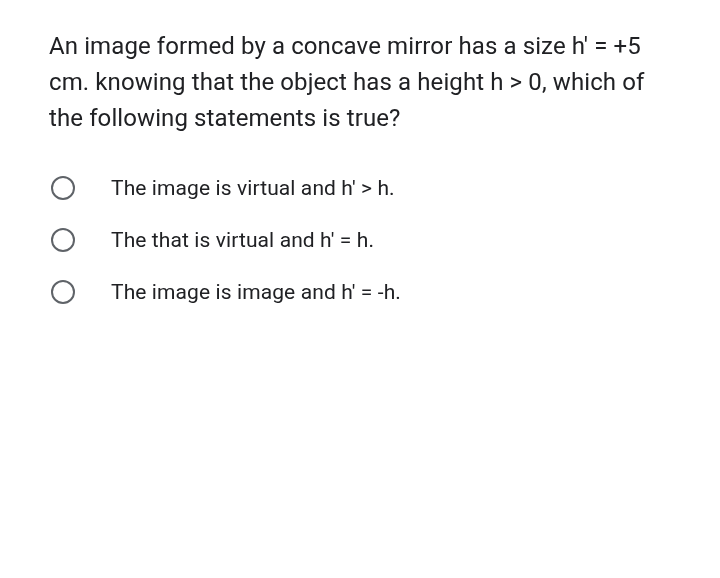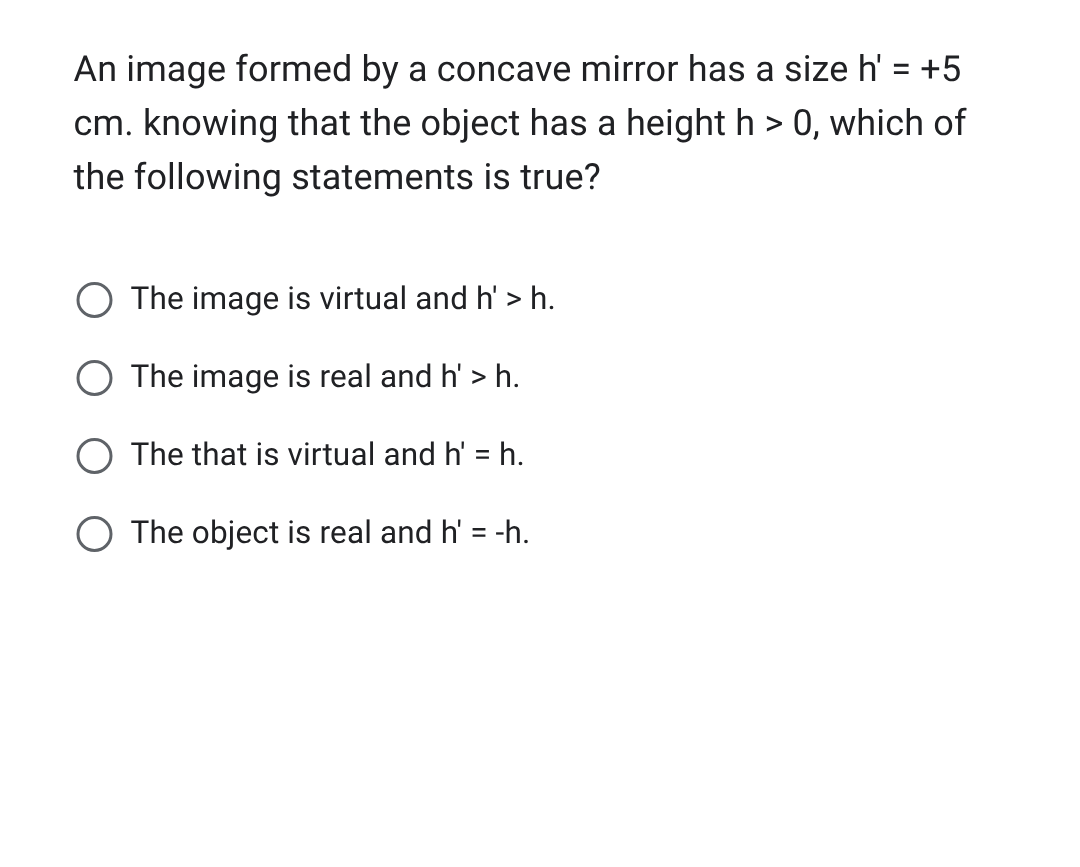--- a/index.html
+++ b/index.html
@@ -8,33 +8,33 @@
     background: #fff;
     width: 720px;
     height: 578px;
     padding: 28px 40px 0 49px;
     color: #202124;
   }
   .question {
     font-size: 24px;
     line-height: 1.5;
     color: #202124;
-    margin-bottom: 52px;
+    margin-bottom: 40px;
     letter-spacing: 0.1px;
   }
   .options {
     display: flex;
     flex-direction: column;
     gap: 28px;
     padding-left: 2px;
   }
   .option {
     display: flex;
     align-items: center;
-    gap: 12px;
+    gap: 36px;
   }
   .radio {
     width: 24px;
     height: 24px;
     border: 2.5px solid #5f6368;
     border-radius: 50%;
     flex-shrink: 0;
   }
   .option-label {
     font-size: 21px;
@@ -47,23 +47,19 @@
 
 <div class="question">An image formed by a concave mirror has a size h' = +5 cm. knowing that the object has a height h &gt; 0, which of the following statements is true?</div>
 
 <div class="options">
   <div class="option">
     <div class="radio"></div>
     <div class="option-label">The image is virtual and h' &gt; h.</div>
   </div>
   <div class="option">
     <div class="radio"></div>
-    <div class="option-label">The image is real and h' &gt; h.</div>
-  </div>
-  <div class="option">
-    <div class="radio"></div>
     <div class="option-label">The that is virtual and h' = h.</div>
   </div>
   <div class="option">
     <div class="radio"></div>
-    <div class="option-label">The object is real and h' = -h.</div>
+    <div class="option-label">The image is image and h' = -h.</div>
   </div>
 </div>
 
 </body></html>

